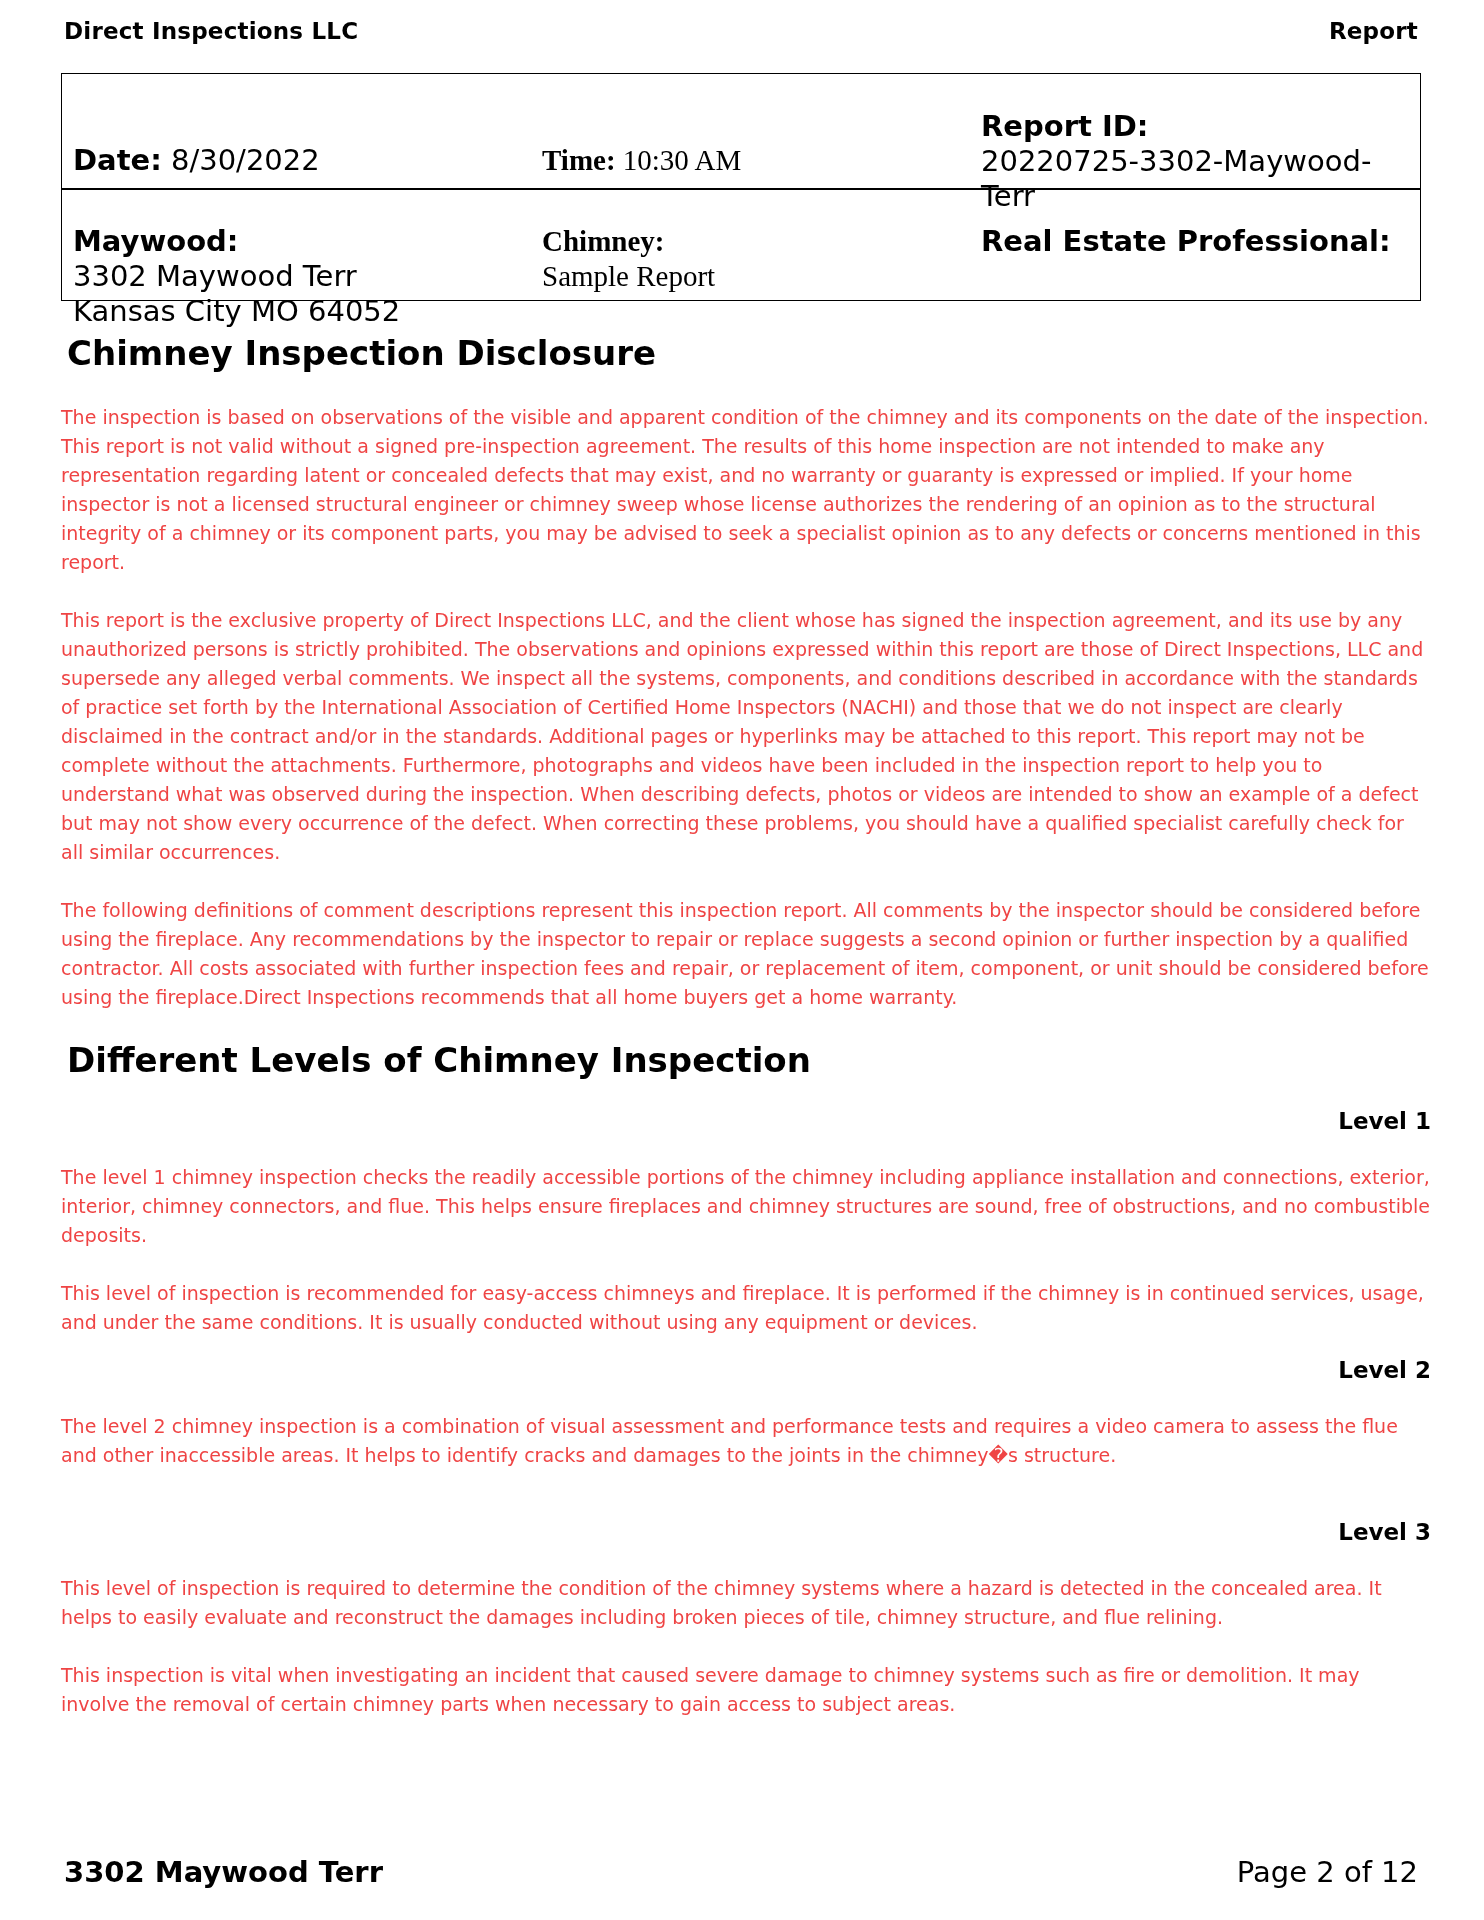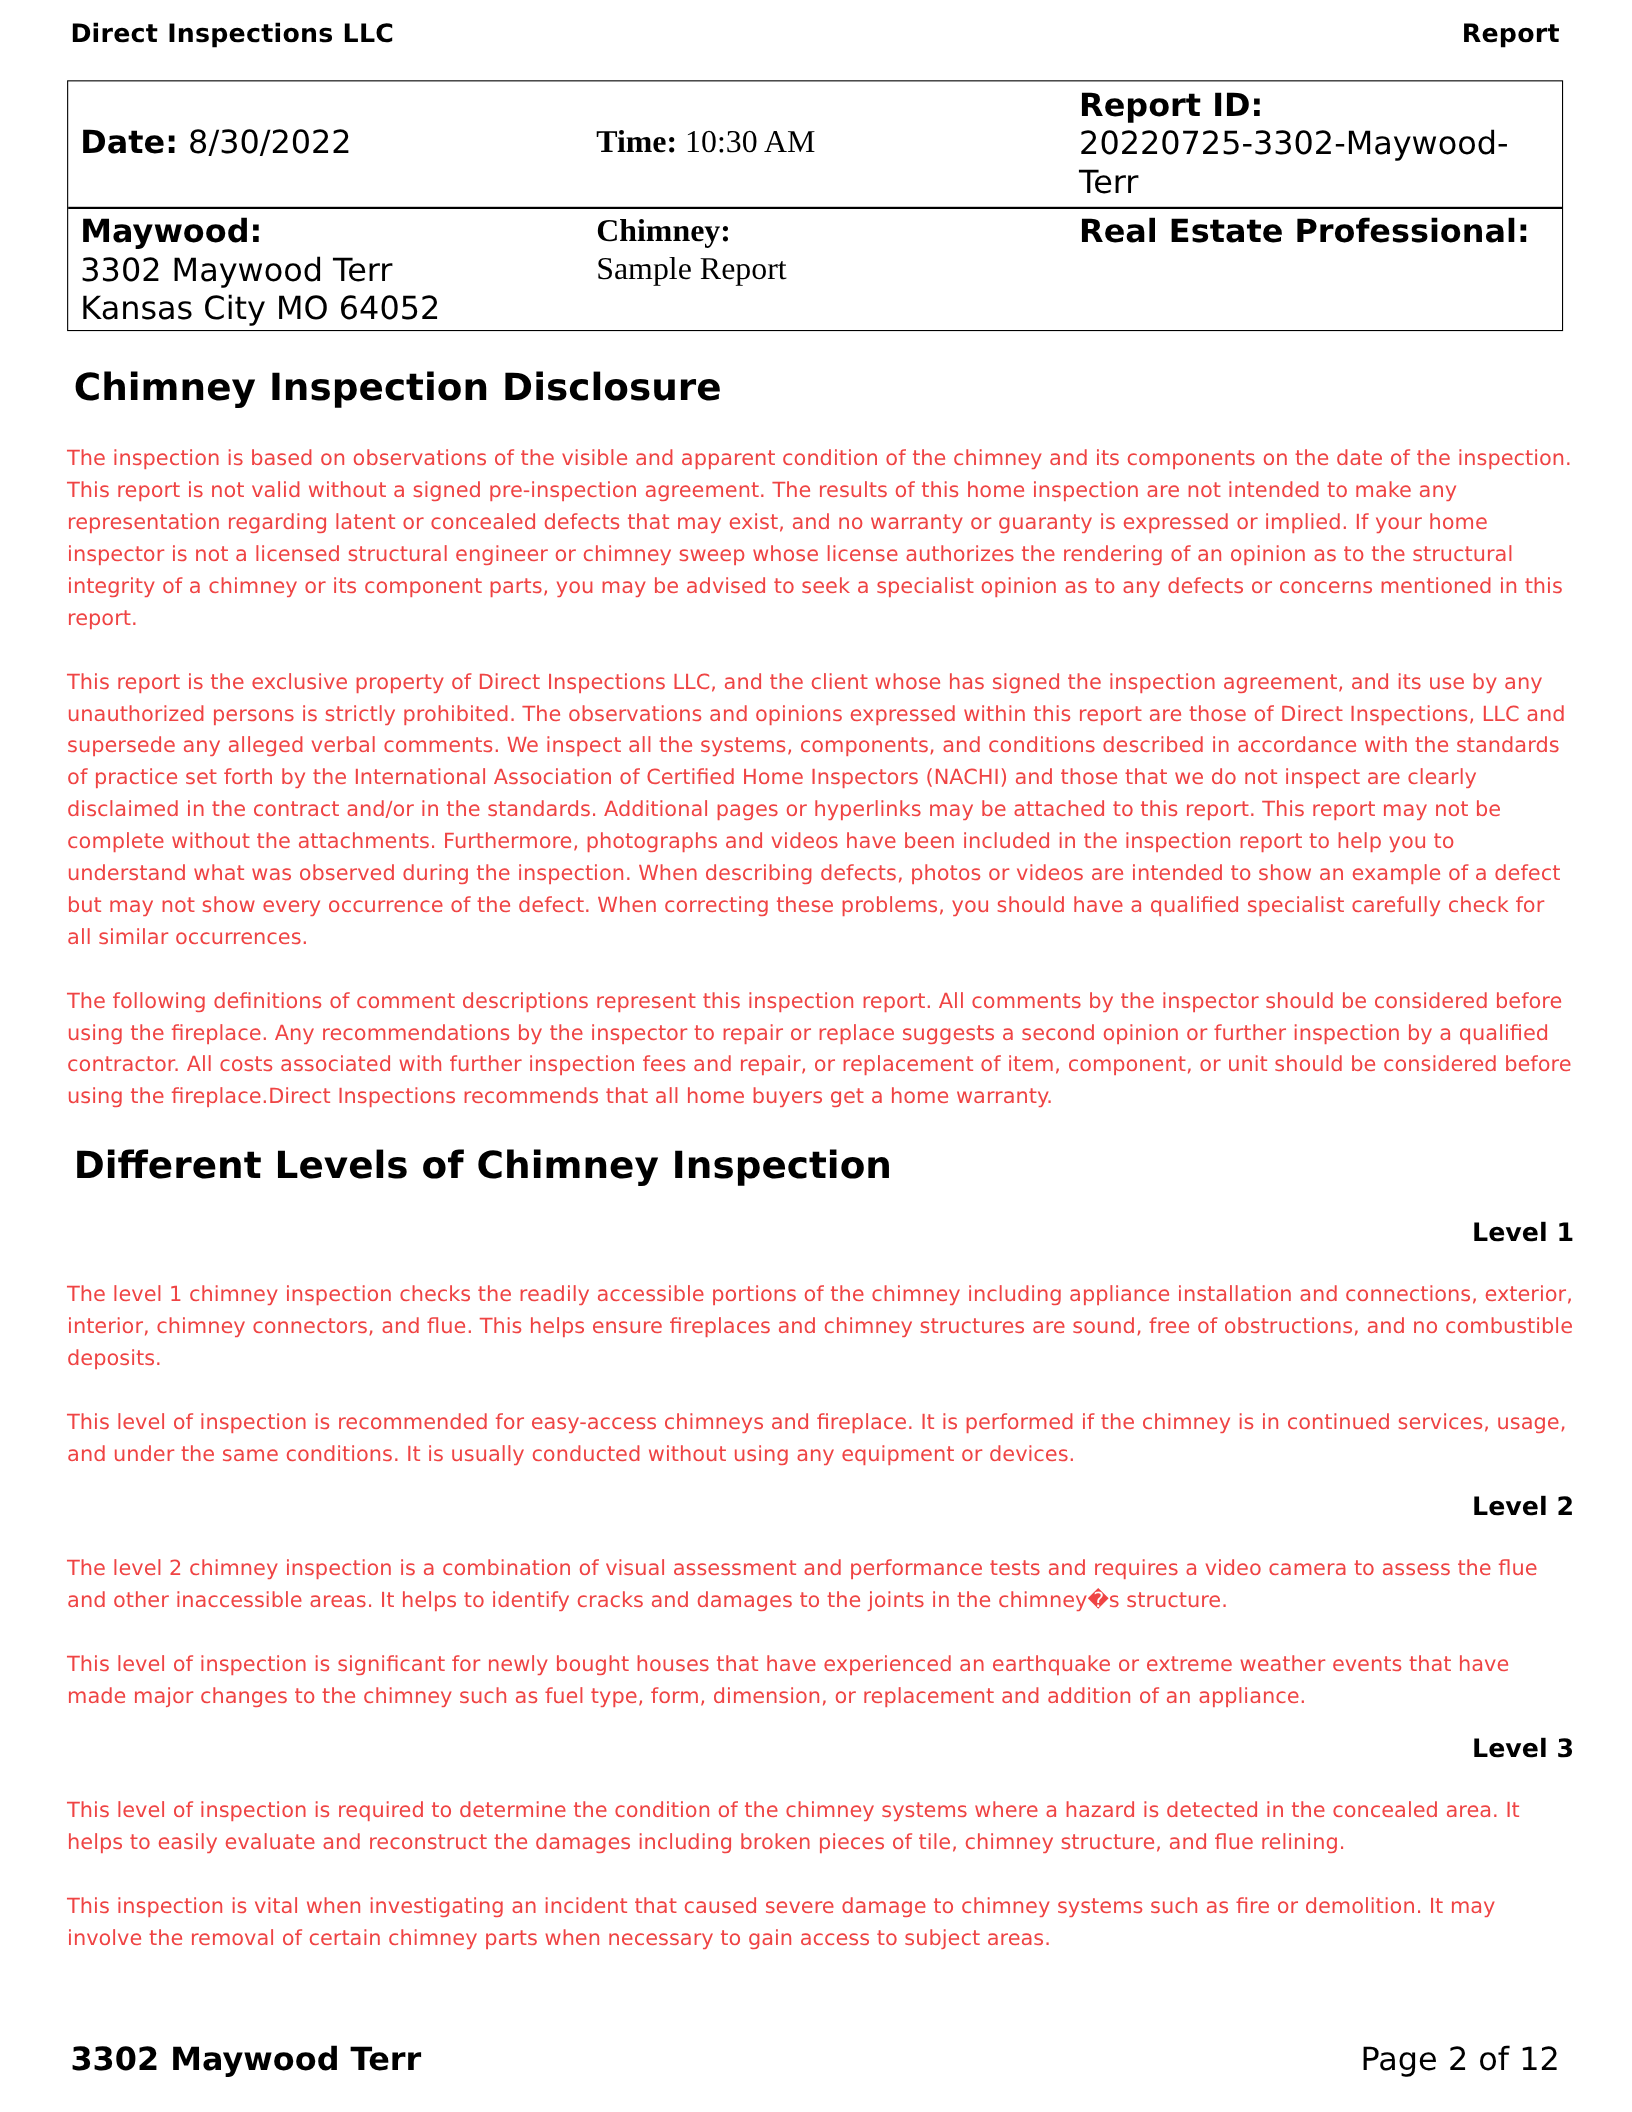--- a/index.html
+++ b/index.html
@@ -12,21 +12,21 @@
     display: flex; justify-content: space-between; align-items: baseline;
     font-weight: bold; font-size: 23px; letter-spacing: 0.2px;
   }
   .info-box {
     position: absolute; left: 61px; top: 73px; width: 1360px; height: 228px;
     border: 1.5px solid #000; box-sizing: border-box;
   }
   .info-row { position: absolute; left: 0; right: 0; }
   .info-row.r1 { top: 0; height: 114px; border-bottom: 2px solid #000; }
   .info-row.r2 { top: 115px; height: 111px; }
-  .cell { position: absolute; font-size: 29px; line-height: 35px; }
+  .cell { position: absolute; font-size: 29px; line-height: 35px; margin-top: 31px; }
   .cell .lbl { font-weight: bold; }
   .c1 { left: 11px; width: 440px; }
   .c2 { left: 480px; width: 450px; font-family: Liberation Serif, serif; }
   .c3 { left: 919px; width: 430px; }
   .r1 .c1, .r1 .c2 { top: 38px; }
   .r1 .c3 { top: 4px; }
   .r2 .cell { top: 4px; }
   .block { display: block; }
 
   .content { position: absolute; left: 61px; top: 325px; width: 1370px; }
@@ -101,21 +101,20 @@
   <div style="height: 27px;"></div>
   <p class="body">The level 1 chimney inspection checks the readily accessible portions of the chimney including appliance installation and connections, exterior, interior, chimney connectors, and flue. This helps ensure fireplaces and chimney structures are sound, free of obstructions, and no combustible deposits.</p>
   <div style="height: 29px;"></div>
   <p class="body">This level of inspection is recommended for easy-access chimneys and fireplace. It is performed if the chimney is in continued services, usage, and under the same conditions. It is usually conducted without using any equipment or devices.</p>
 
   <div style="height: 18px;"></div>
   <h2 class="level">Level 2</h2>
   <div style="height: 27px;"></div>
   <p class="body">The level 2 chimney inspection is a combination of visual assessment and performance tests and requires a video camera to assess the flue and other inaccessible areas. It helps to identify cracks and damages to the joints in the chimney�s structure.</p>
   <div style="height: 29px;"></div>
-  <p class="body">This level of inspection is significant for newly bought houses that have experienced an earthquake or extreme weather events that have made major changes to the chimney such as fuel type, form, dimension, or replacement and addition of an appliance.</p>
 
   <div style="height: 18px;"></div>
   <h2 class="level">Level 3</h2>
   <div style="height: 27px;"></div>
   <p class="body">This level of inspection is required to determine the condition of the chimney systems where a hazard is detected in the concealed area. It helps to easily evaluate and reconstruct the damages including broken pieces of tile, chimney structure, and flue relining.</p>
   <div style="height: 29px;"></div>
   <p class="body">This inspection is vital when investigating an incident that caused severe damage to chimney systems such as fire or demolition. It may involve the removal of certain chimney parts when necessary to gain access to subject areas.</p>
 </div>
 
 <div class="footer">

